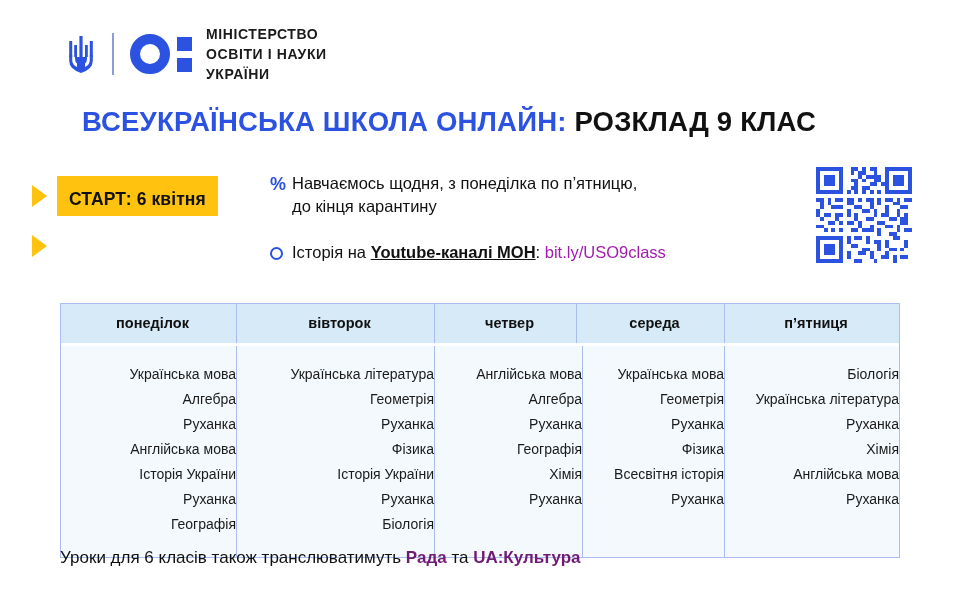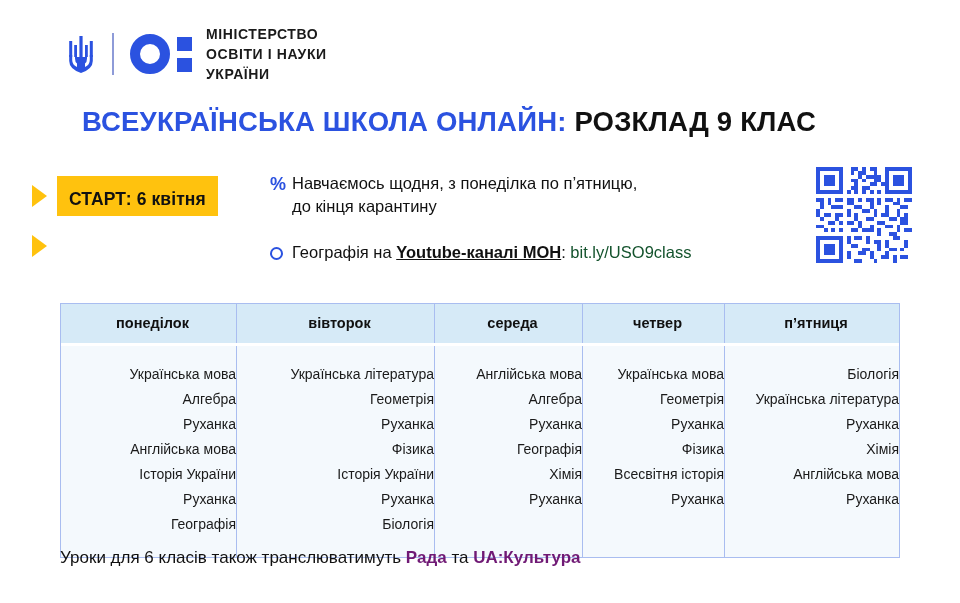--- a/index.html
+++ b/index.html
@@ -146,21 +146,21 @@
     border-radius: 50%;
     border: 2.6px solid #2b52e0;
     box-sizing: border-box;
   }
   .info-text {
     font-size: 16.5px;
     line-height: 1.42;
     color: #111111;
   }
   .info-text b { font-weight: bold; text-decoration: underline; }
-  .link-blue { color: #14532d; }
+  .link-blue { color: #a21caf; }
 
   
   .qr-wrap {
     position: absolute;
     left: 816px;
     top: 167px;
     width: 96px;
     height: 96px;
   }
   .qr-wrap svg { display: block; }
@@ -270,21 +270,21 @@
     <div class="info-text">
       <div>Навчаємось щодня, з понеділка по п’ятницю,</div>
       <div>до кінця карантину</div>
     </div>
   </div>
   <div class="info-item">
     <div class="bullet-ring">
         <span></span>
       </div>
     <div class="info-text">
-      <span>Географія на </span><b>Youtube-каналі МОН</b><span>: </span><a class="link-blue" href="#" style="text-decoration:none">bit.ly/USO9class</a>
+      <span>Історія на </span><b>Youtube-каналі МОН</b><span>: </span><a class="link-blue" href="#" style="text-decoration:none">bit.ly/USO9class</a>
     </div>
   </div>
 </div>
 
 <div class="qr-wrap">
   <svg width="96" height="96" viewBox="0 0 25 25" shape-rendering="crispEdges">
     <rect width="25" height="25" fill="#ffffff"></rect>
     <g fill="#2b52e0">
 
       <rect x="0" y="0" width="7" height="1"></rect>
@@ -399,22 +399,22 @@
         <rect x="15" y="24" width="1" height="1"></rect>
       <rect x="18" y="22" width="1" height="1"></rect>
     </g>
   </svg>
 </div>
 
 <div class="schedule">
   <div class="sched-head">
     <div class="col-head w1">понеділок</div>
     <div class="col-head w2">вівторок</div>
+    <div class="col-head w4">четвер</div>
     <div class="col-head w3">середа</div>
-    <div class="col-head w4">четвер</div>
     <div class="col-head w5">п’ятниця</div>
   </div>
   <div class="sched-body">
     <div class="col-body w1">
       <div>Українська мова</div>
       <div>Алгебра</div>
       <div>Руханка</div>
       <div>Англійська мова</div>
       <div>Історія України</div>
       <div>Руханка</div>

